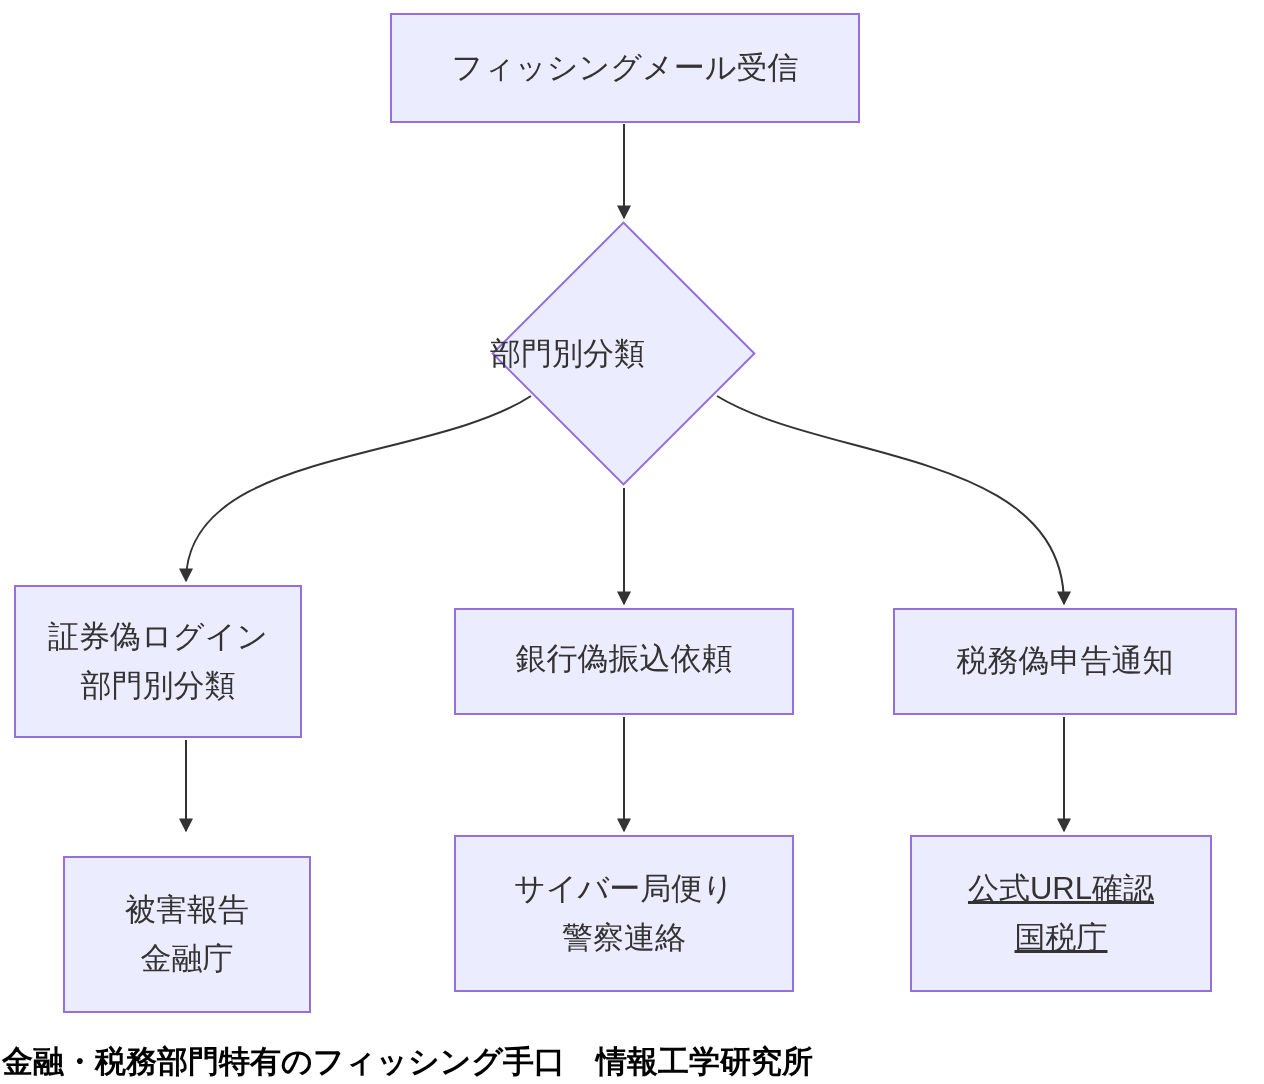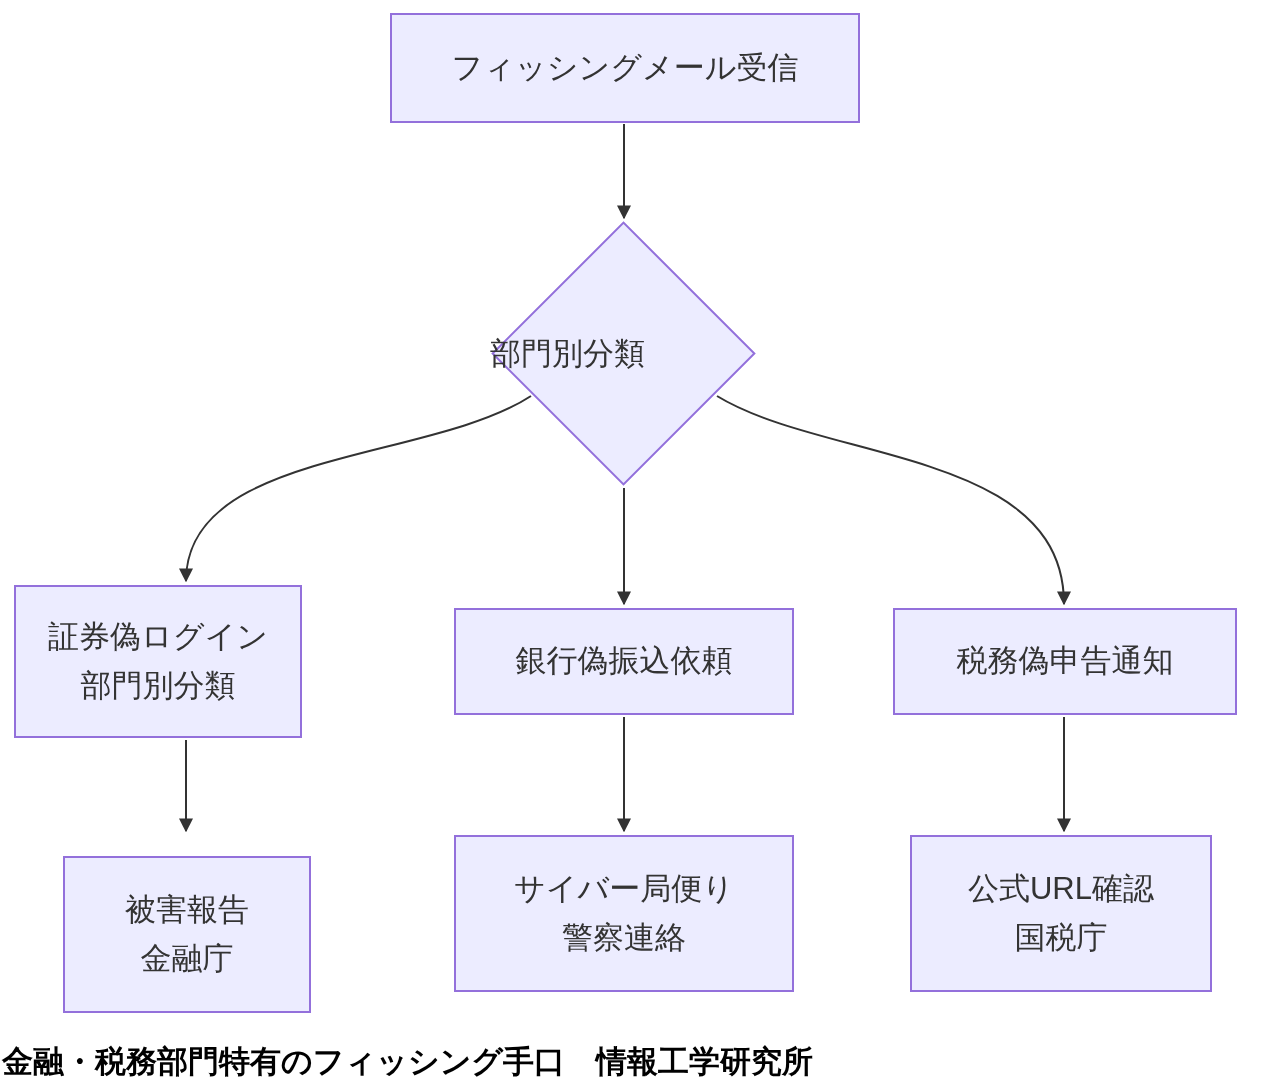--- a/index.html
+++ b/index.html
@@ -45,25 +45,25 @@
     font-size: 31px;
     line-height: 1.55;
     text-align: center;
     display: flex;
     flex-direction: column;
     justify-content: center;
   }
   .node .node-line { display: block; white-space: nowrap; }
   .node-start      { left: 390px;  top: 13px;  width: 470px; height: 110px; }
   .node-securities { left: 14px;   top: 585px; width: 288px; height: 153px; }
-  .node-bank       { left: 454px;  top: 608px; width: 340px; height: 107px; }
+  .node-bank       { left: 454px;  top: 608px; width: 340px; height: 107px; font-family: Liberation Mono, monospace; }
   .node-tax        { left: 893px;  top: 608px; width: 344px; height: 107px; }
   .node-report     { left: 63px;   top: 856px; width: 248px; height: 157px; }
   .node-police     { left: 454px;  top: 835px; width: 340px; height: 157px; }
-  .node-official   { left: 910px;  top: 835px; width: 302px; height: 157px; }
+  .node-official   { left: 910px;  top: 835px; width: 302px; height: 157px; text-decoration: underline; }
   .diamond-shape {
     position: absolute;
     left: 530px; top: 260px;
     width: 187px; height: 187px;
     transform: rotate(45deg);
     background: var(--node-fill);
     border: 2px solid var(--node-border);
   }
   .diamond-label {
     position: absolute;

